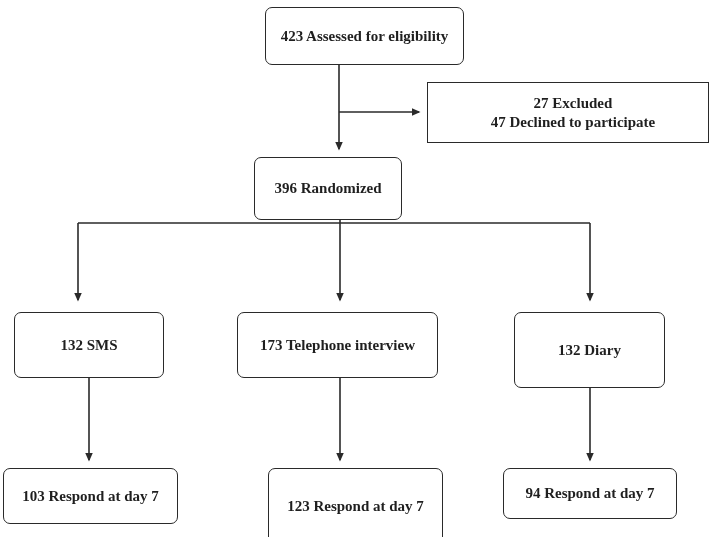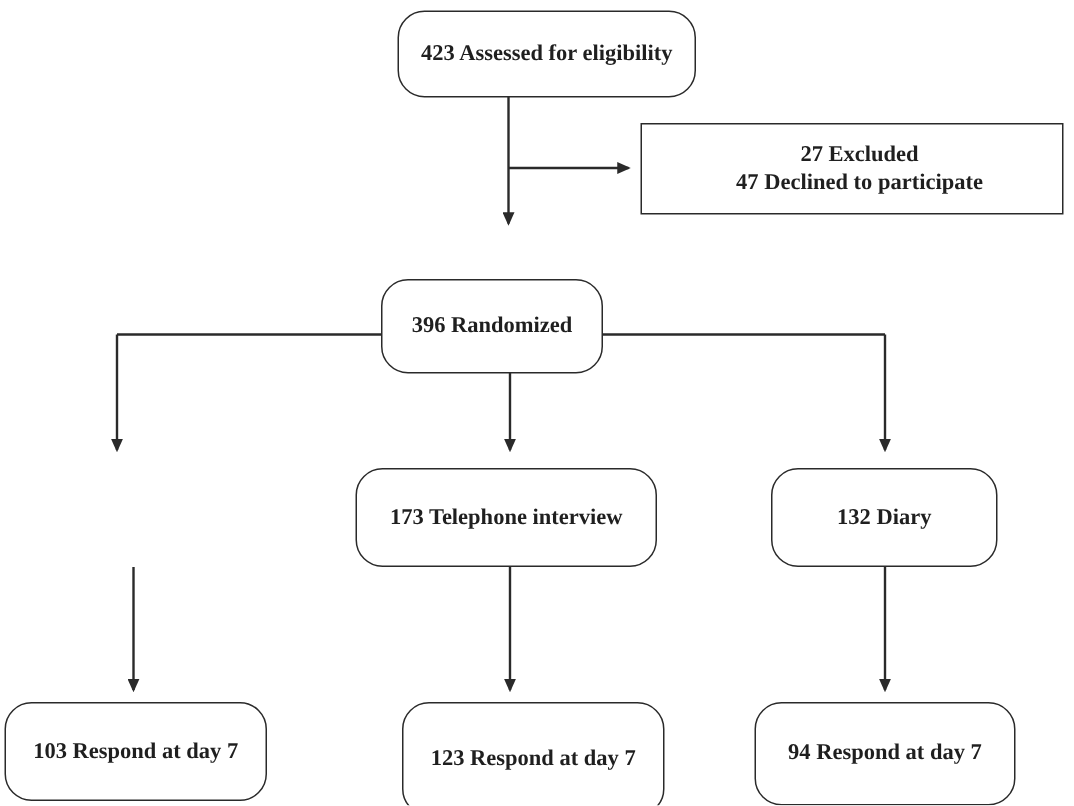--- a/index.html
+++ b/index.html
@@ -31,21 +31,21 @@
     flex-direction: column;
     align-items: center;
     justify-content: center;
     text-align: center;
     color: #1f1f1f;
     font-weight: 700;
     font-size: 15px;
     line-height: 19px;
     padding: 2px 6px;
   }
-  .rounded { border-radius: 18px; }
+  .rounded { border-radius: 7px; }
   .sharp   { border-radius: 0; }
   .node span { display: block; white-space: nowrap; }
 </style>
 </head>
 <body>
 
 <div class="canvas">
 
   <svg class="connectors" width="716" height="537" viewBox="0 0 716 537">
     <defs>
@@ -75,38 +75,41 @@
 
   <div class="node rounded" style="left:265px; top:7px; width:199px; height:58px;">
     <span>423 Assessed for eligibility</span>
   </div>
 
   <div class="node sharp" style="left:427px; top:82px; width:282px; height:61px;padding-left:16px;">
     <span>27 Excluded</span>
     <span>47 Declined to participate</span>
   </div>
 
-  <div class="node rounded" style="left:254px; top:157px; width:148px; height:63px;margin-top:29px;">
+  <div class="node rounded" style="left:254px; top:157px; width:148px; height:63px;">
     <span>396 Randomized</span>
   </div>
 
+  <div class="node rounded" style="left:14px; top:312px; width:150px; height:66px;">
+    <span>132 SMS</span>
+  </div>
 
   <div class="node rounded" style="left:237px; top:312px; width:201px; height:66px;">
     <span>173 Telephone interview</span>
   </div>
 
-  <div class="node rounded" style="left:514px; top:312px; width:151px; height:66px;">
+  <div class="node rounded" style="left:514px; top:312px; width:151px; height:76px;">
     <span>132 Diary</span>
   </div>
 
-  <div class="node rounded" style="left:3px; top:468px; width:175px; height:66px;">
+  <div class="node rounded" style="left:3px; top:468px; width:175px; height:56px;">
     <span>103 Respond at day 7</span>
   </div>
 
   <div class="node rounded" style="left:268px; top:468px; width:175px; height:76px;">
     <span>123 Respond at day 7</span>
   </div>
 
-  <div class="node rounded" style="left:503px; top:468px; width:174px; height:69px;">
+  <div class="node rounded" style="left:503px; top:468px; width:174px; height:51px;">
     <span>94 Respond at day 7</span>
   </div>
 
 </div>
 
 </body></html>

